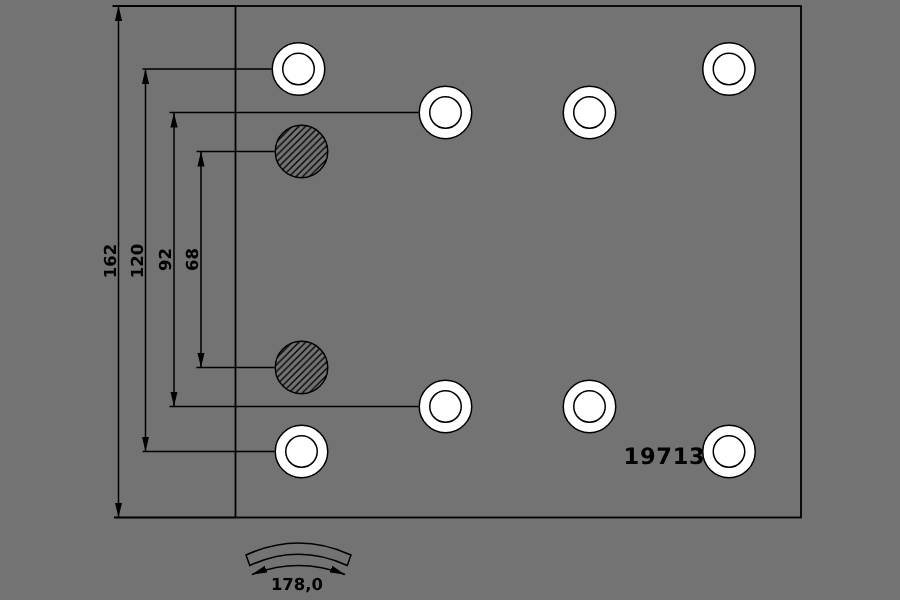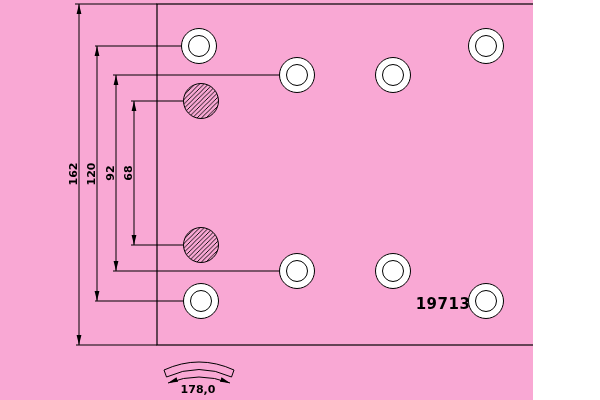--- a/index.html
+++ b/index.html
@@ -1,20 +1,20 @@
 <!DOCTYPE html>
 <html><head>
 <meta charset="utf-8">
 <style>
   html, body { margin: 0; padding: 0; background: #ffffff; }
   .page {
     position: relative;
-    width: 533px;
+    width: 600px;
     height: 400px;
-    background: #f9a8d4;
+    background: #737373;
     overflow: hidden;
     font-family: "DejaVu Sans", sans-serif;
   }
   svg { display: block; }
   .dim-text {
     font-family: "DejaVu Sans", sans-serif;
     font-size: 11px;
     font-weight: bold;
     fill: #000000;
   }

